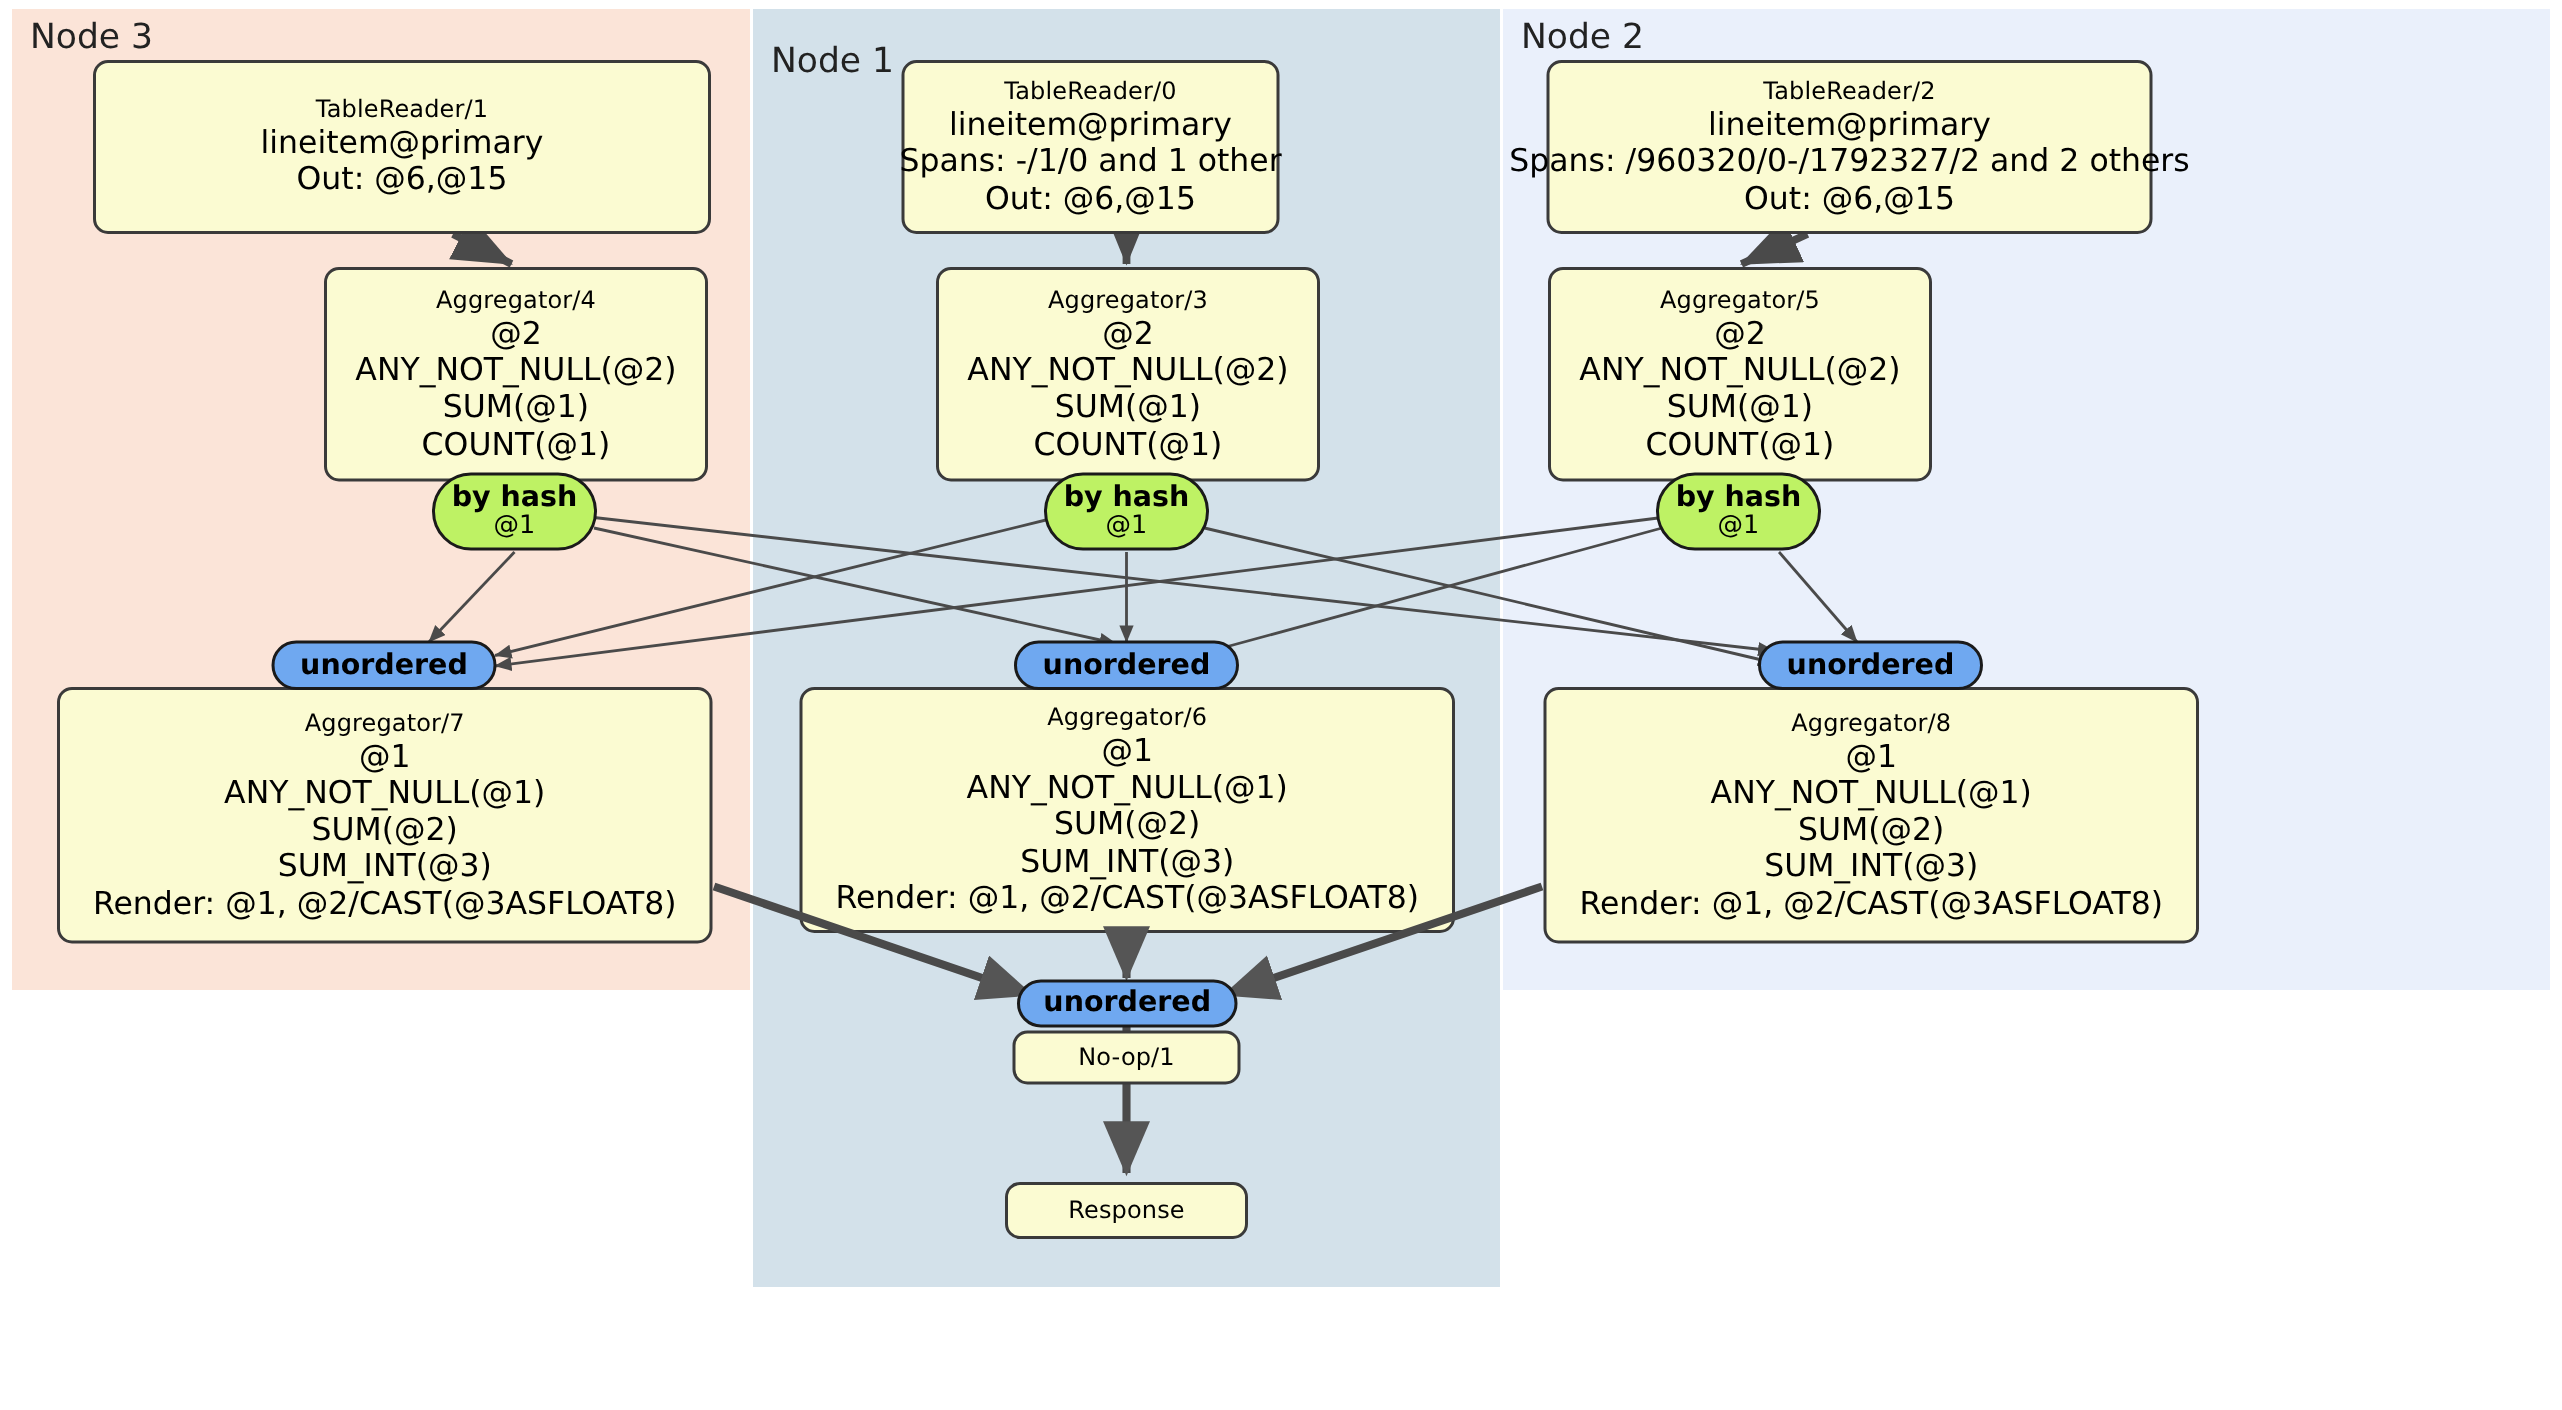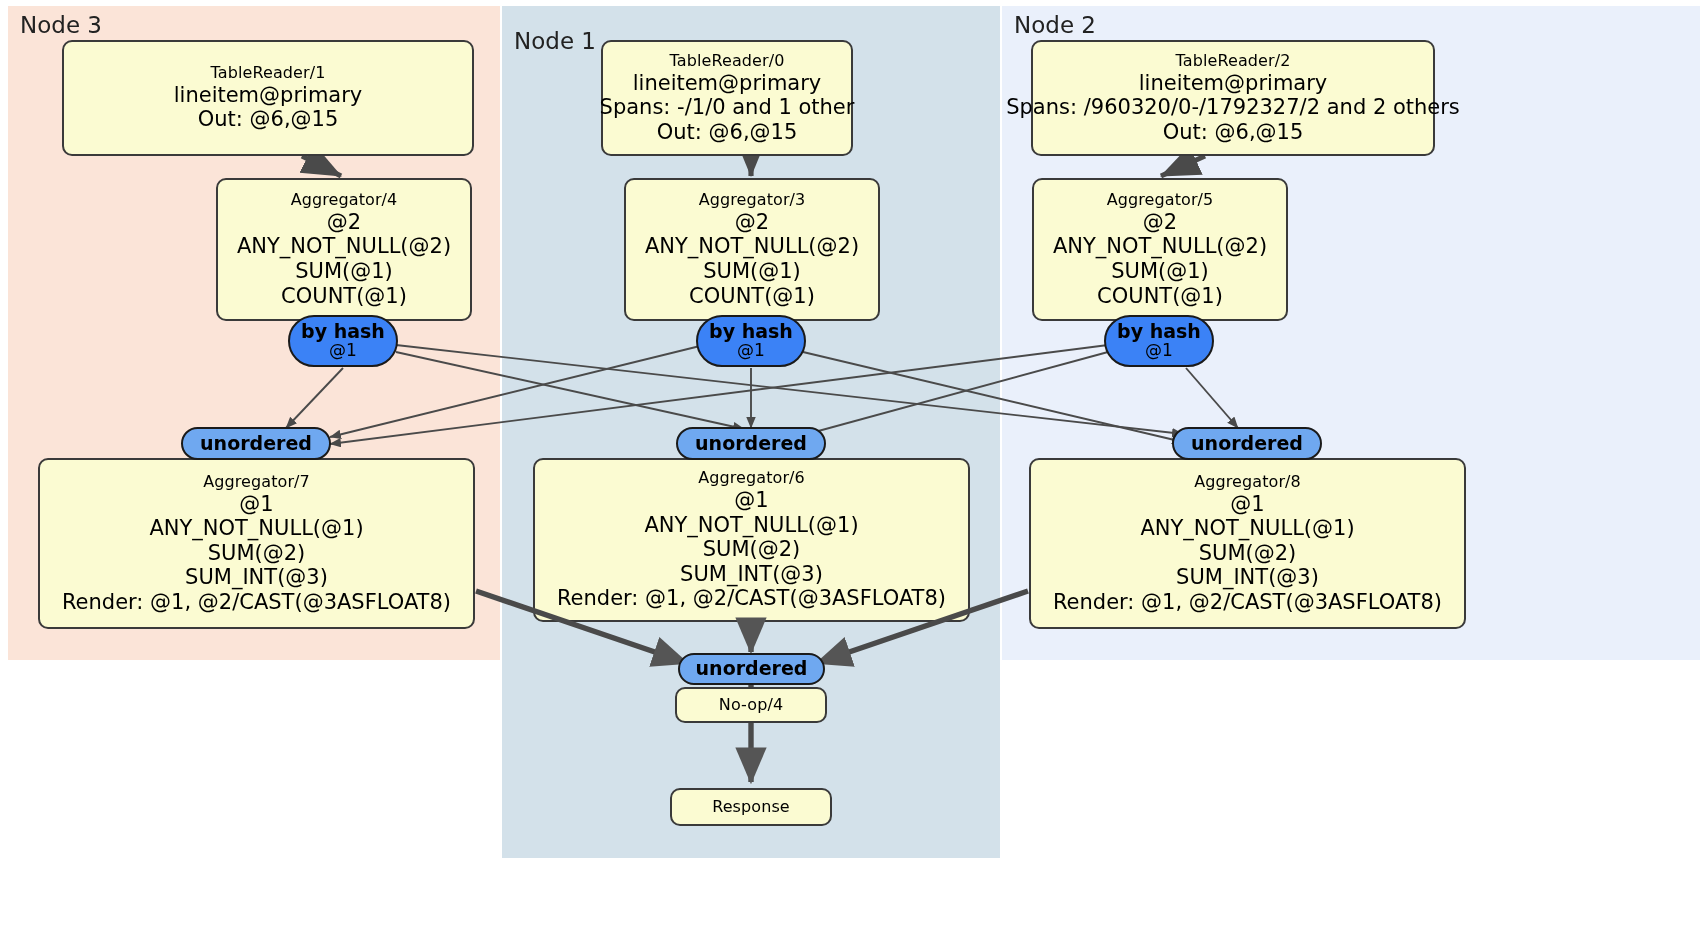--- a/index.html
+++ b/index.html
@@ -13,21 +13,21 @@
   .gbox{position:absolute;box-sizing:border-box;background:#fbfbd2;
         border:2.2px solid #3a3a3a;border-radius:10px;
         text-align:center;color:#000;z-index:20;
         display:flex;flex-direction:column;justify-content:center;align-items:center;}
   .gbox .ttl{font-weight:normal;font-size:16px;line-height:1.18;letter-spacing:.1px;}
   .gbox .ln{font-size:21px;line-height:1.17;white-space:nowrap;}
 
   .pill{position:absolute;box-sizing:border-box;border:2.2px solid #1a1a1a;
         border-radius:999px;text-align:center;z-index:40;
         display:flex;flex-direction:column;justify-content:center;align-items:center;}
-  .pill.hash{background:#3b82f6;}
+  .pill.hash{background:#bef264;}
   .pill.unord{background:#6fa8f0;}
   .pill .p1{font-weight:bold;font-size:19px;line-height:1.05;}
   .pill .p2{font-size:17px;line-height:1.05;}
 
   svg.edges{position:absolute;left:0;top:0;width:1708px;height:940px;z-index:10;overflow:visible;}
   svg.edges.top{z-index:30;}
 </style>
 </head>
 <body>
 
@@ -205,20 +205,20 @@
     <g>
       <path d="M751,722 L751,782" stroke="#4a4a4a" stroke-width="5.4" fill="none" marker-end="url(#arF)"></path>
     </g>
   </svg>
 
   <div class="pill unord" style="left:678px;top:653px;width:147px;height:32px;z-index:50;">
     <div class="p1">unordered</div>
   </div>
 
   <div class="gbox" style="left:675px;top:687px;width:152px;height:36px;z-index:45;">
-    <div class="ttl">No-op/4</div>
+    <div class="ttl">No-op/1</div>
   </div>
 
   <div class="gbox" style="left:670px;top:788px;width:162px;height:38px;z-index:45;">
     <div class="ttl">Response</div>
   </div>
 
 </div>
 
 </body></html>

